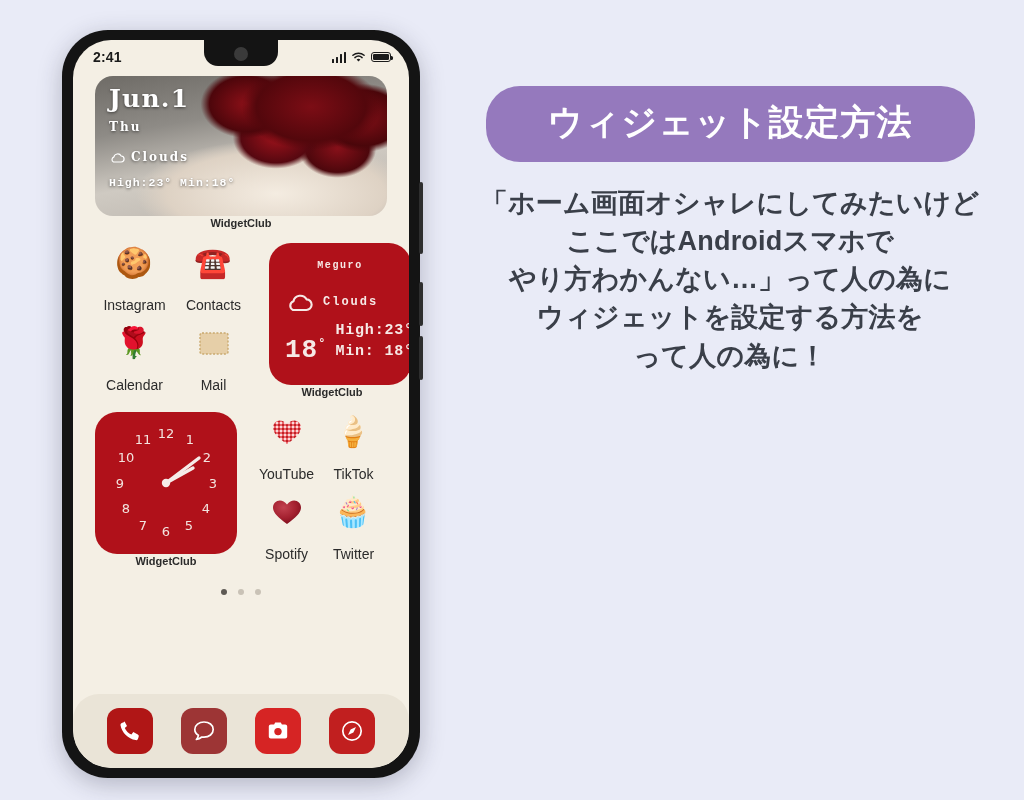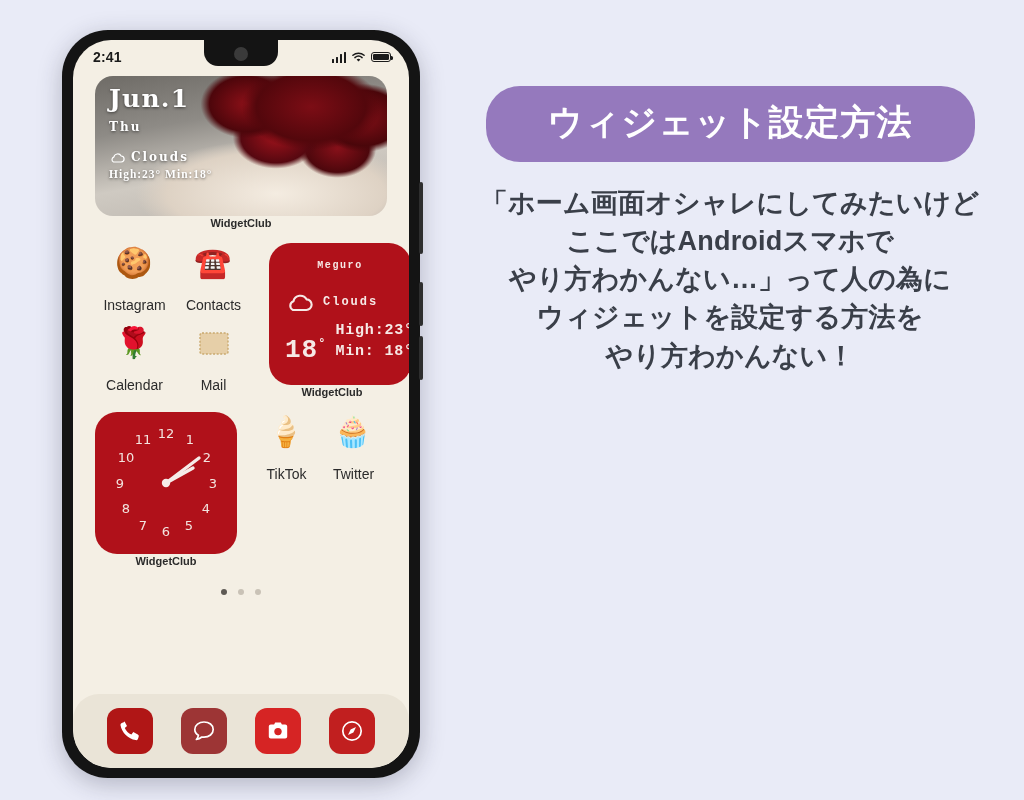--- a/index.html
+++ b/index.html
@@ -79,22 +79,22 @@
   }
   .pw-text { position: absolute; left: 14px; top: 10px; color: #fff;
     text-shadow: 0 1px 3px rgba(0,0,0,.55); }
   .pw-date { font-size: 25px; font-weight: 700; letter-spacing: 1.2px;
     font-family: "DejaVu Serif", serif; line-height: 1; }
   .pw-day { font-size: 12px; font-weight: 700; letter-spacing: 2px; margin-top: 9px;
     font-family: "DejaVu Serif", serif; }
   .pw-cond { display: flex; align-items: center; gap: 5px; margin-top: 16px; }
   .pw-cond span { font-size: 12px; font-weight: 700; letter-spacing: 2px;
     font-family: "DejaVu Serif", serif; }
-  .pw-temp { font-size: 11.5px; font-weight: 700; letter-spacing: 1px; margin-top: 4px;
-    font-family: Liberation Serif, serif; }
+  .pw-temp { font-size: 11.5px; font-weight: 700; letter-spacing: 1px; margin-top: 12px;
+    font-family: Liberation Mono, monospace; }
   .cloud-ico { width: 17px; height: 13px; flex: none; }
 
   .widget-label { text-align: center; font-size: 11px; font-weight: 600;
     color: #2b2b2b; margin-top: 1px; }
 
   
   .row { display: flex; margin-top: 14px; }
   .icons-col { width: 158px; flex: none; }
   .icons-grid { display: grid; grid-template-columns: 1fr 1fr; row-gap: 10px; }
   .app { text-align: center; }
@@ -277,22 +277,52 @@
                 <line x1="71" y1="71" x2="98" y2="56" stroke="#f6ece9" stroke-width="3.4" stroke-linecap="round"></line>
                 <circle cx="71" cy="71" r="4.2" fill="#f6ece9"></circle>
               </svg>
             </div>
             <div class="widget-label">WidgetClub</div>
           </div>
 
           <div class="right-icons">
             <div class="icons-grid">
               <div class="app">
+                <div class="app-glyph">
+                  <svg width="30" height="28" viewBox="0 0 30 28">
+                    <defs>
+                      <pattern id="ging" width="4" height="4" patternUnits="userSpaceOnUse">
+                        <rect width="4" height="4" fill="#e9666a"></rect>
+                        <rect width="2" height="2" fill="#fff" opacity=".75"></rect>
+                        <rect x="2" y="2" width="2" height="2" fill="#c21f26"></rect>
+                      </pattern>
+                    </defs>
+                    <path d="M15 26C6 19.5 1 14.8 1 9.4 1 5.3 4.1 2.4 7.9 2.4c2.5 0 5 1.3 7.1 4 2.1-2.7 4.6-4 7.1-4C25.9 2.4 29 5.3 29 9.4c0 5.4-5 10.1-14 16.6z" fill="url(#ging)"></path>
+                  </svg>
+                </div>
+                <div class="app-name">YouTube</div>
+              </div>
+              <div class="app">
                 <div class="app-glyph">🍦</div>
                 <div class="app-name">TikTok</div>
+              </div>
+              <div class="app">
+                <div class="app-glyph">
+                  <svg width="30" height="28" viewBox="0 0 30 28">
+                    <defs>
+                      <radialGradient id="rh" cx="38%" cy="30%" r="75%">
+                        <stop offset="0%" stop-color="#c2414f"></stop>
+                        <stop offset="60%" stop-color="#a3202f"></stop>
+                        <stop offset="100%" stop-color="#7c0d1c"></stop>
+                      </radialGradient>
+                    </defs>
+                    <path d="M15 26C6 19.5 1 14.8 1 9.4 1 5.3 4.1 2.4 7.9 2.4c2.5 0 5 1.3 7.1 4 2.1-2.7 4.6-4 7.1-4C25.9 2.4 29 5.3 29 9.4c0 5.4-5 10.1-14 16.6z" fill="url(#rh)"></path>
+                  </svg>
+                </div>
+                <div class="app-name">Spotify</div>
               </div>
               <div class="app">
                 <div class="app-glyph">🧁</div>
                 <div class="app-name">Twitter</div>
               </div>
             </div>
           </div>
         </div>
 
         <div class="dots">
@@ -331,16 +361,16 @@
 
   <div class="panel">
     <div class="badge">
       <div class="badge-text">ウィジェット設定方法</div>
     </div>
     <div class="body-text">
       <div>「ホーム画面オシャレにしてみたいけど</div>
       <div>ここではAndroidスマホで</div>
       <div>やり方わかんない…」って人の為に</div>
       <div>ウィジェットを設定する方法を</div>
-      <div>やり方わかんない！</div>
+      <div>って人の為に！</div>
     </div>
   </div>
 </div>
 
 </body></html>

